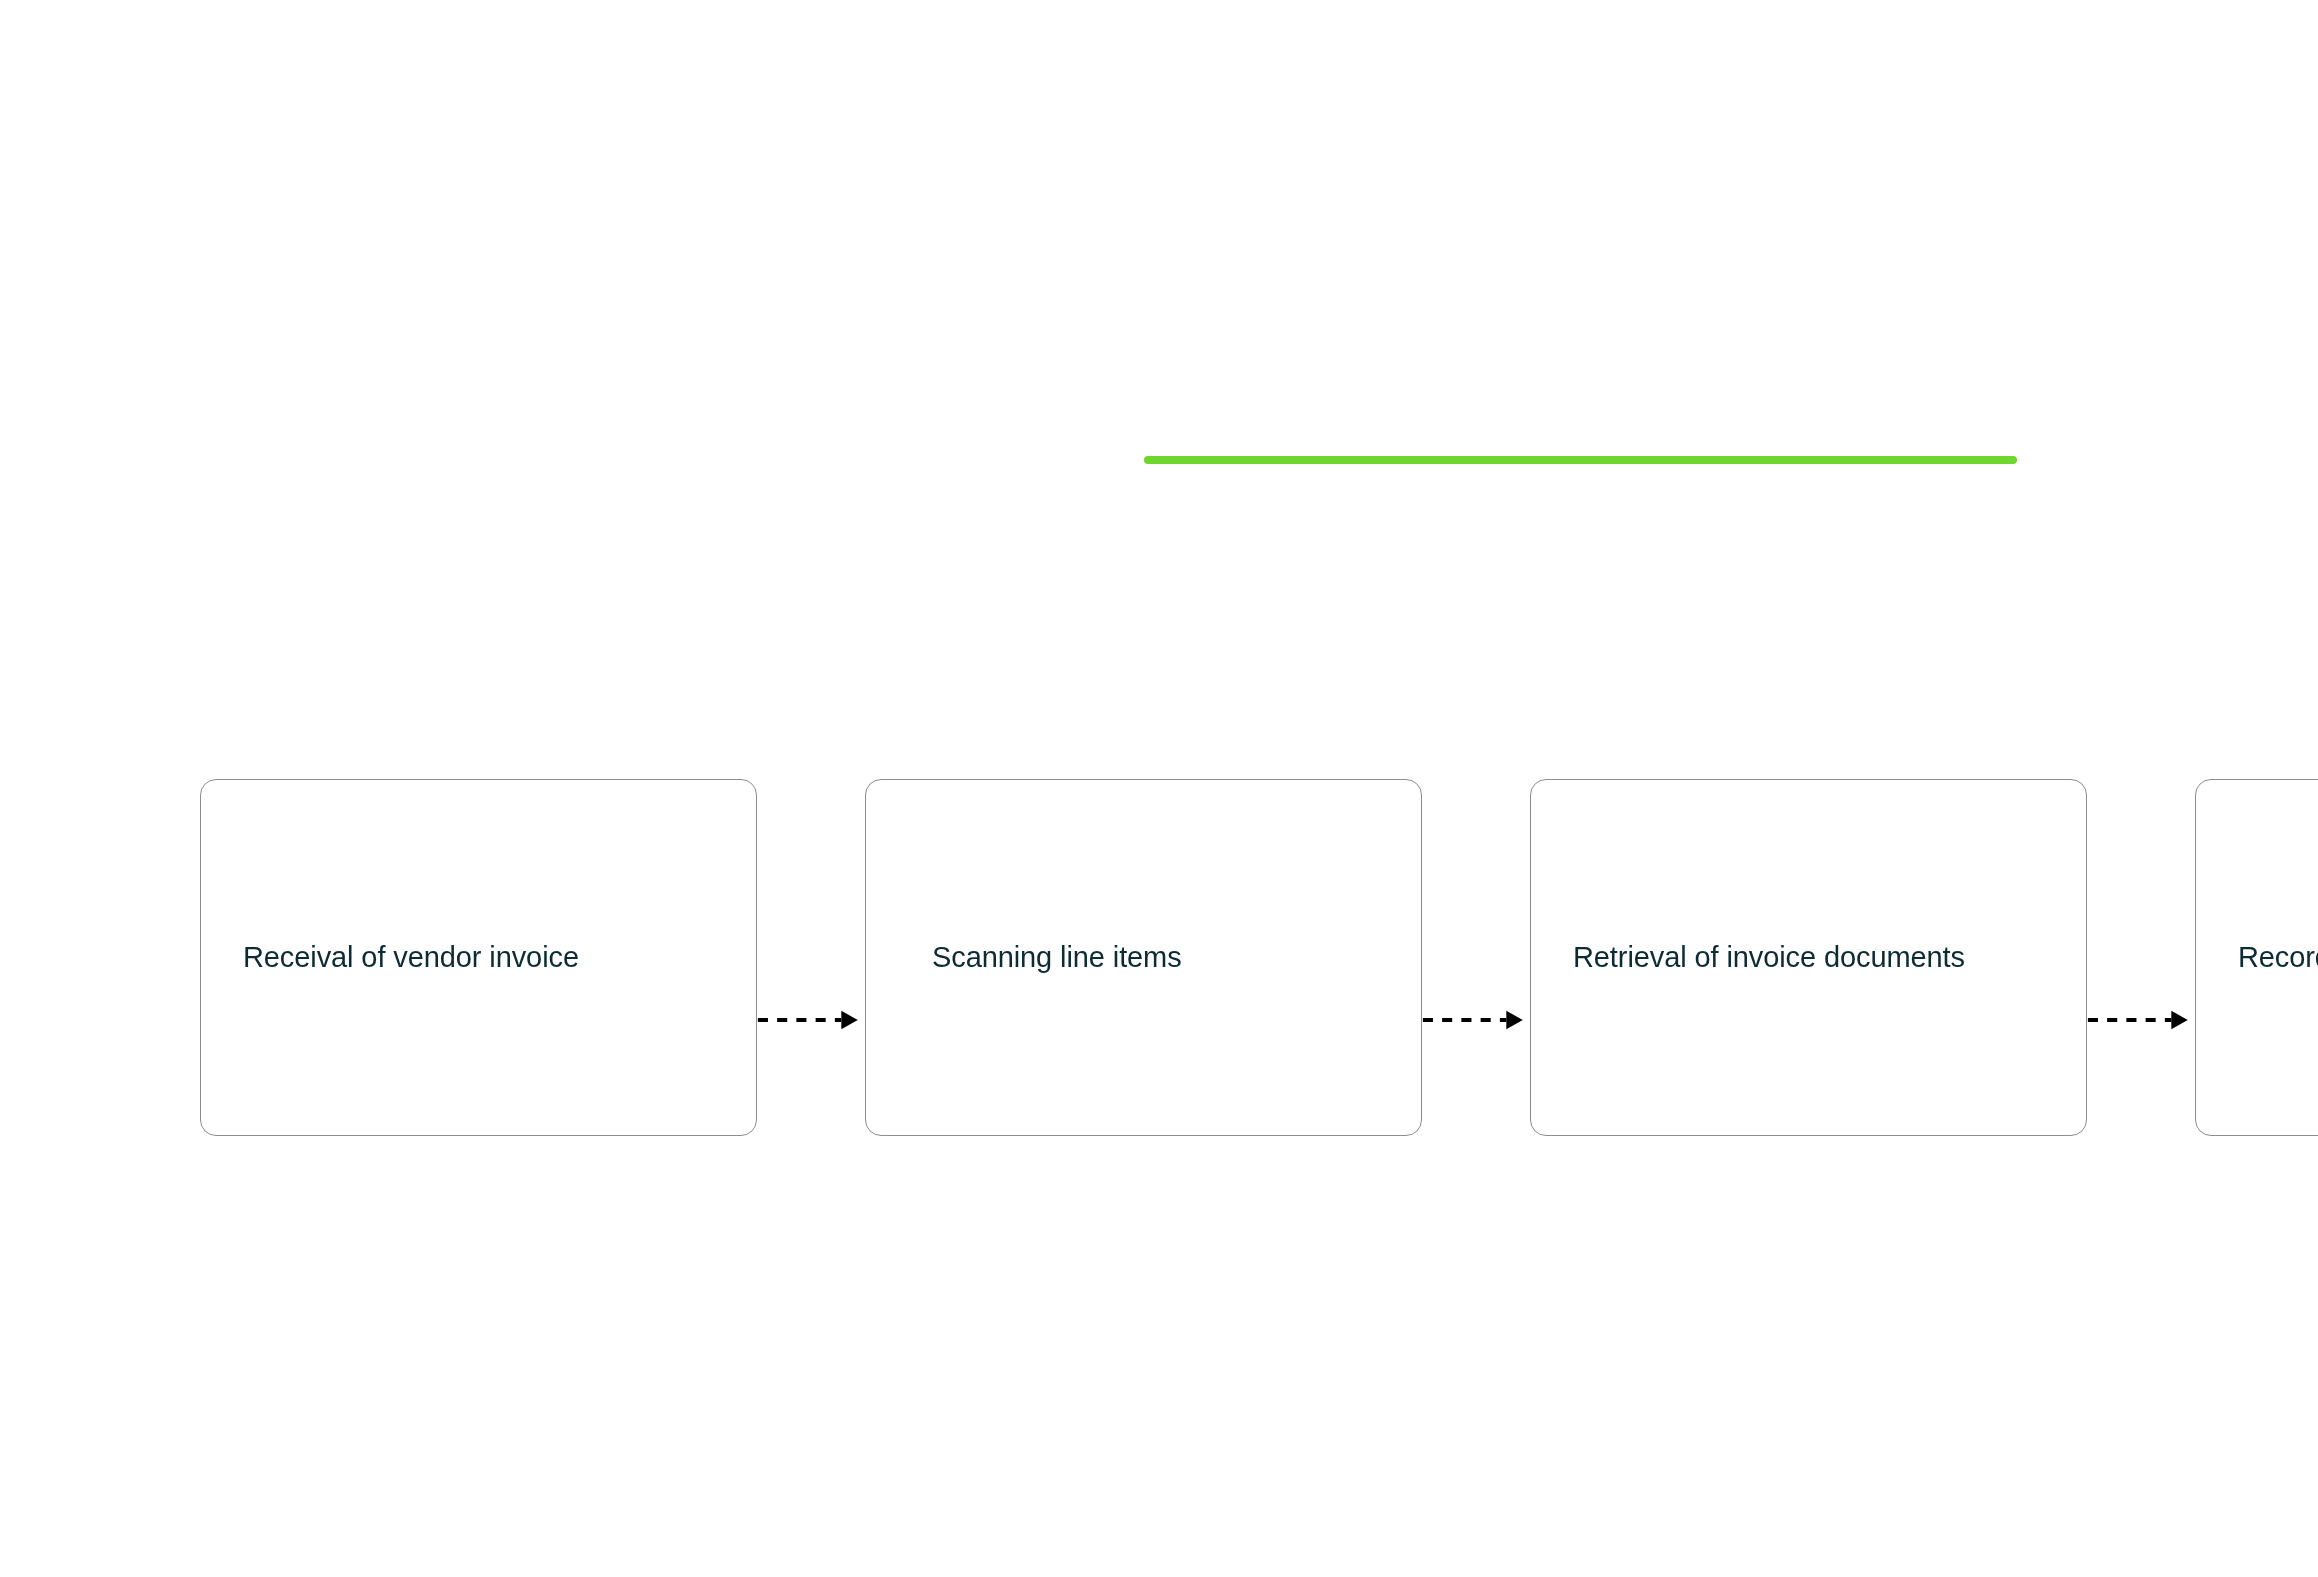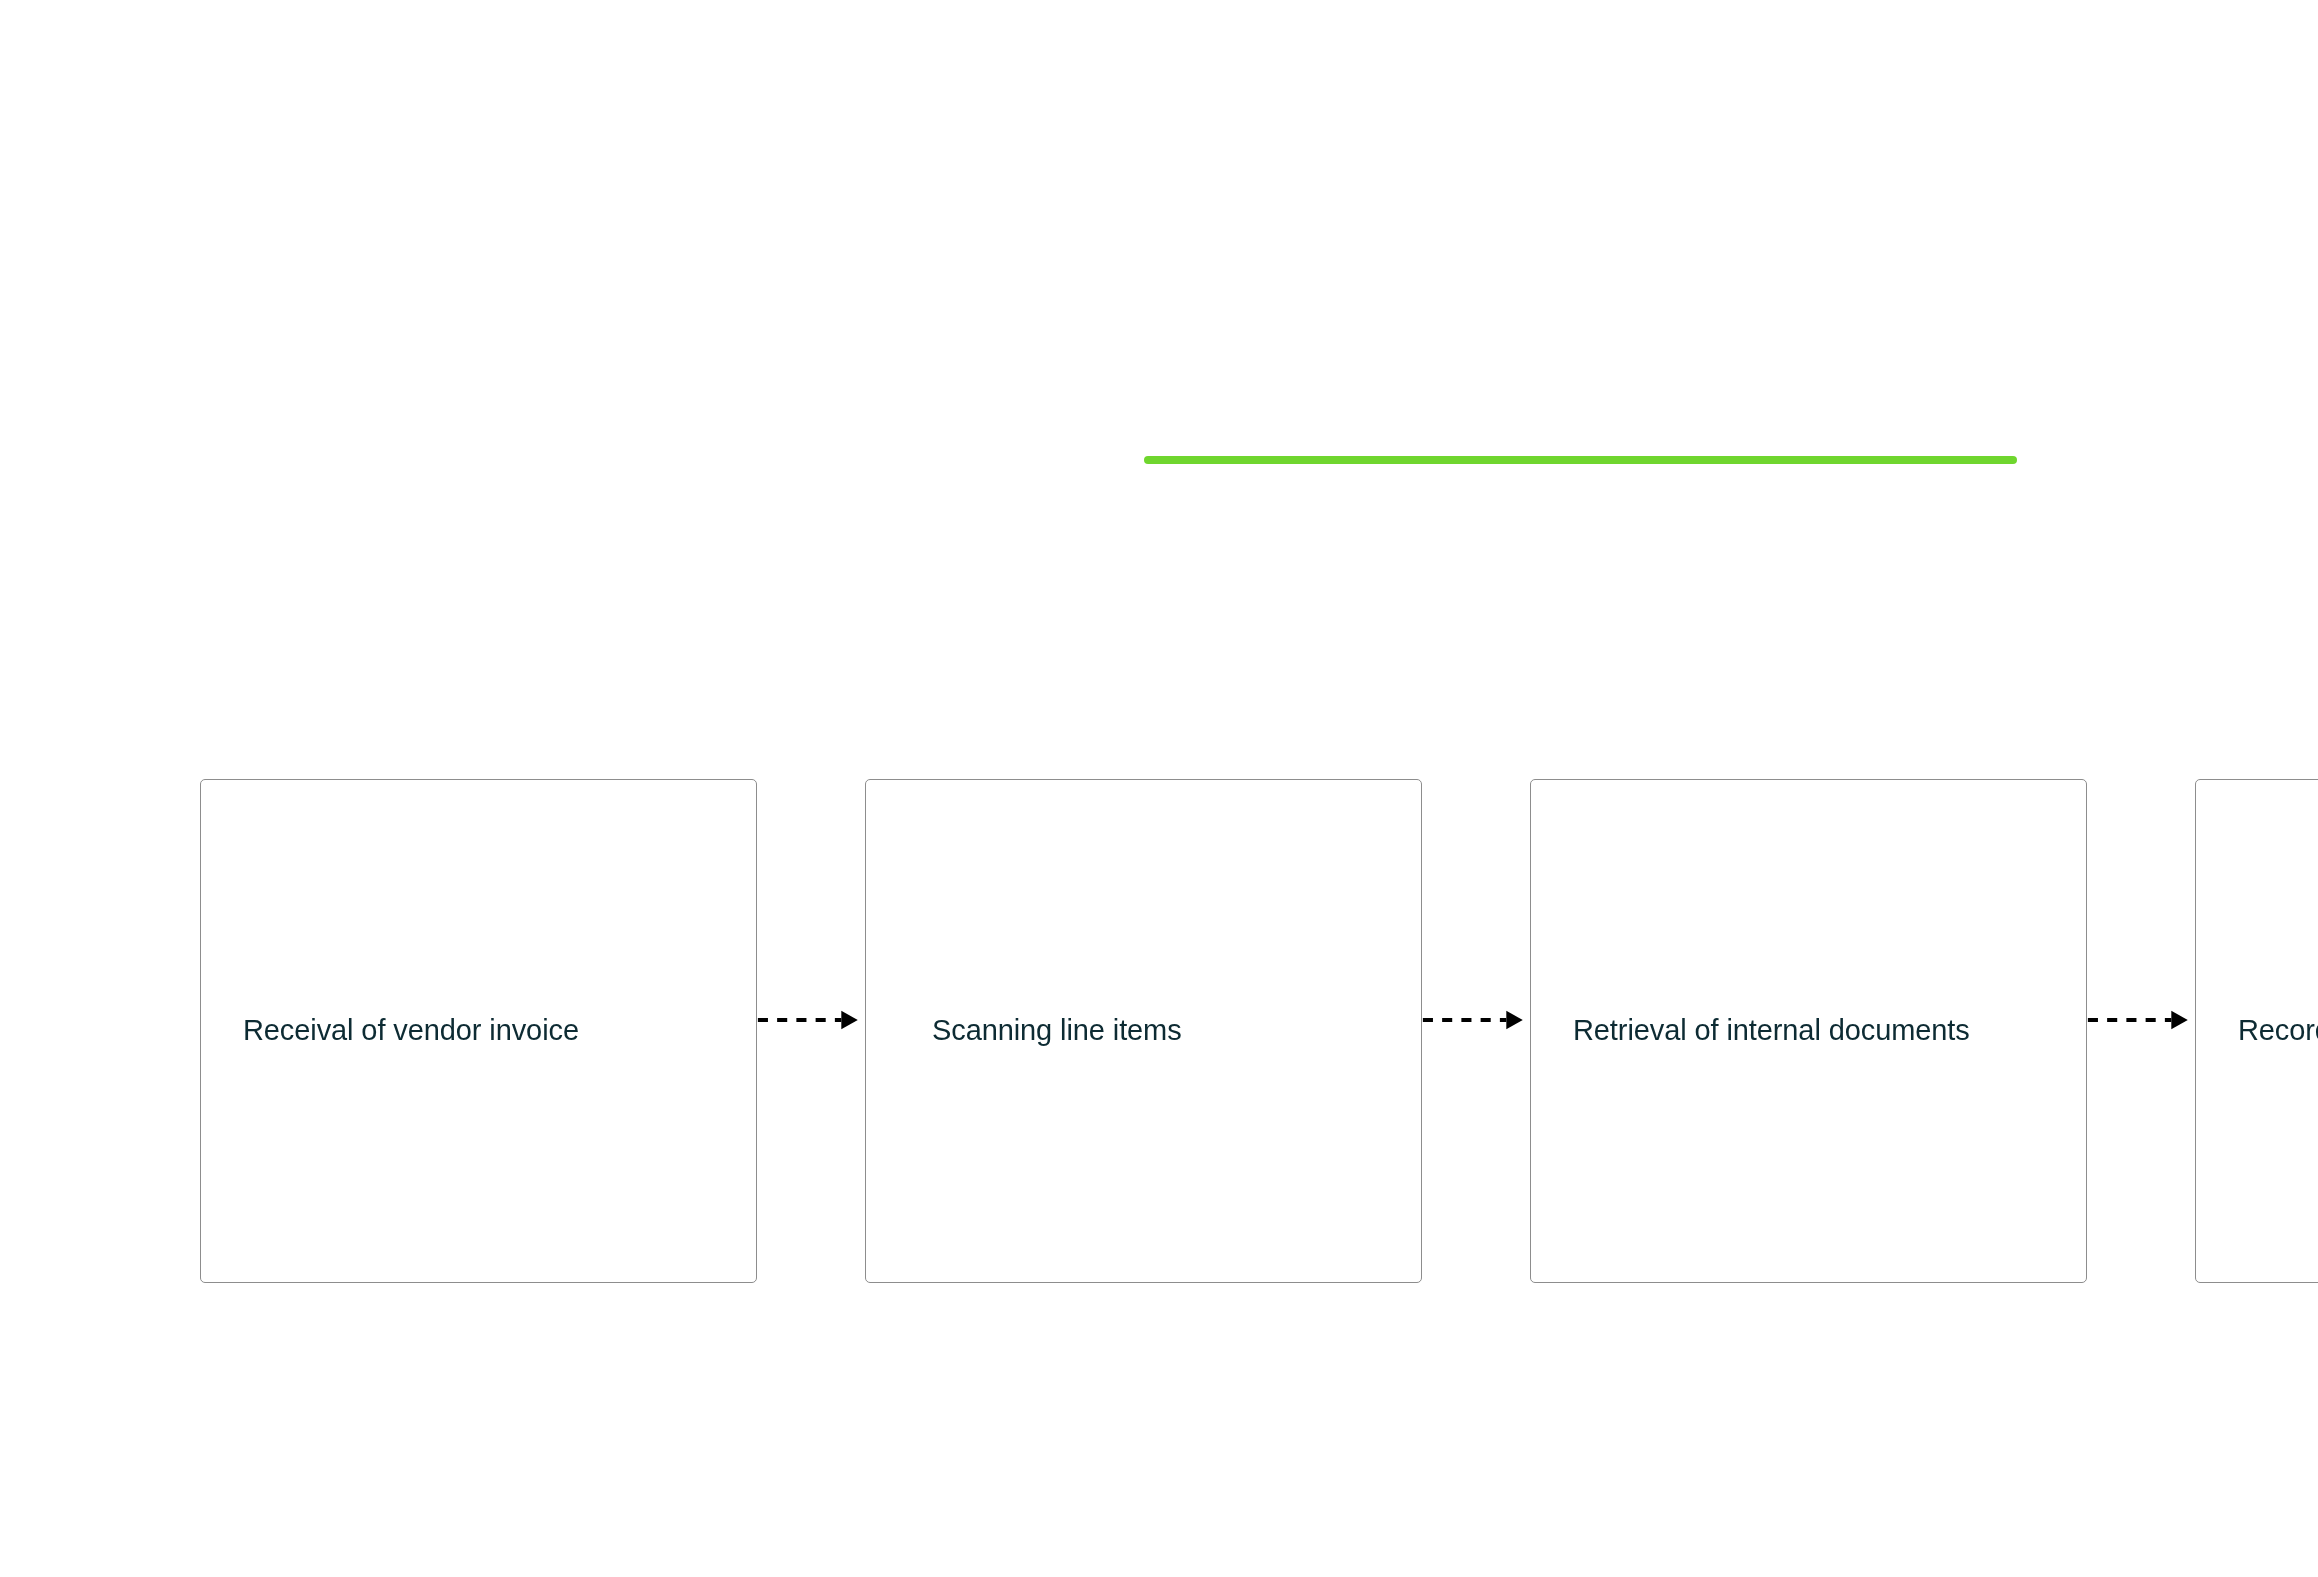--- a/index.html
+++ b/index.html
@@ -55,25 +55,25 @@
     position: absolute;
     left: 0;
     top: 779px;
     width: 3141px;
     height: 504px;
   }
 
   .step-box {
     position: absolute;
     top: 0;
-    height: 504px;
+    height: 357px;
     box-sizing: border-box;
     background: #ffffff;
     border: 0.9px solid #8d8d8d;
-    border-radius: 5px;
+    border-radius: 16px;
     display: flex;
     align-items: center;
     justify-content: flex-start;
   }
   .step-box.b1 { left: 200px;  width: 557px; }
   .step-box.b2 { left: 865px; width: 557px; padding-left: 24px; }
   .step-box.b3 { left: 1530px; width: 557px; }
   .step-box.b4 { left: 2195px; width: 746px; }
 
   .step-label {
@@ -126,21 +126,21 @@
     </div>
 
     <div class="connector c2">
       <svg viewBox="0 0 234 48" xmlns="http://www.w3.org/2000/svg" aria-hidden="true">
         <line x1="0" y1="24" x2="182" y2="24" stroke="#000000" stroke-width="9" stroke-dasharray="22 20" stroke-linecap="butt"></line>
         <polygon points="182,4 182,44 218,24" fill="#000000"></polygon>
       </svg>
     </div>
 
     <div class="step-box b3">
-      <span class="step-label">Retrieval of internal documents</span>
+      <span class="step-label">Retrieval of invoice documents</span>
     </div>
 
     <div class="connector c3">
       <svg viewBox="0 0 234 48" xmlns="http://www.w3.org/2000/svg" aria-hidden="true">
         <line x1="0" y1="24" x2="182" y2="24" stroke="#000000" stroke-width="9" stroke-dasharray="22 20" stroke-linecap="butt"></line>
         <polygon points="182,4 182,44 218,24" fill="#000000"></polygon>
       </svg>
     </div>
 
     <div class="step-box b4">

